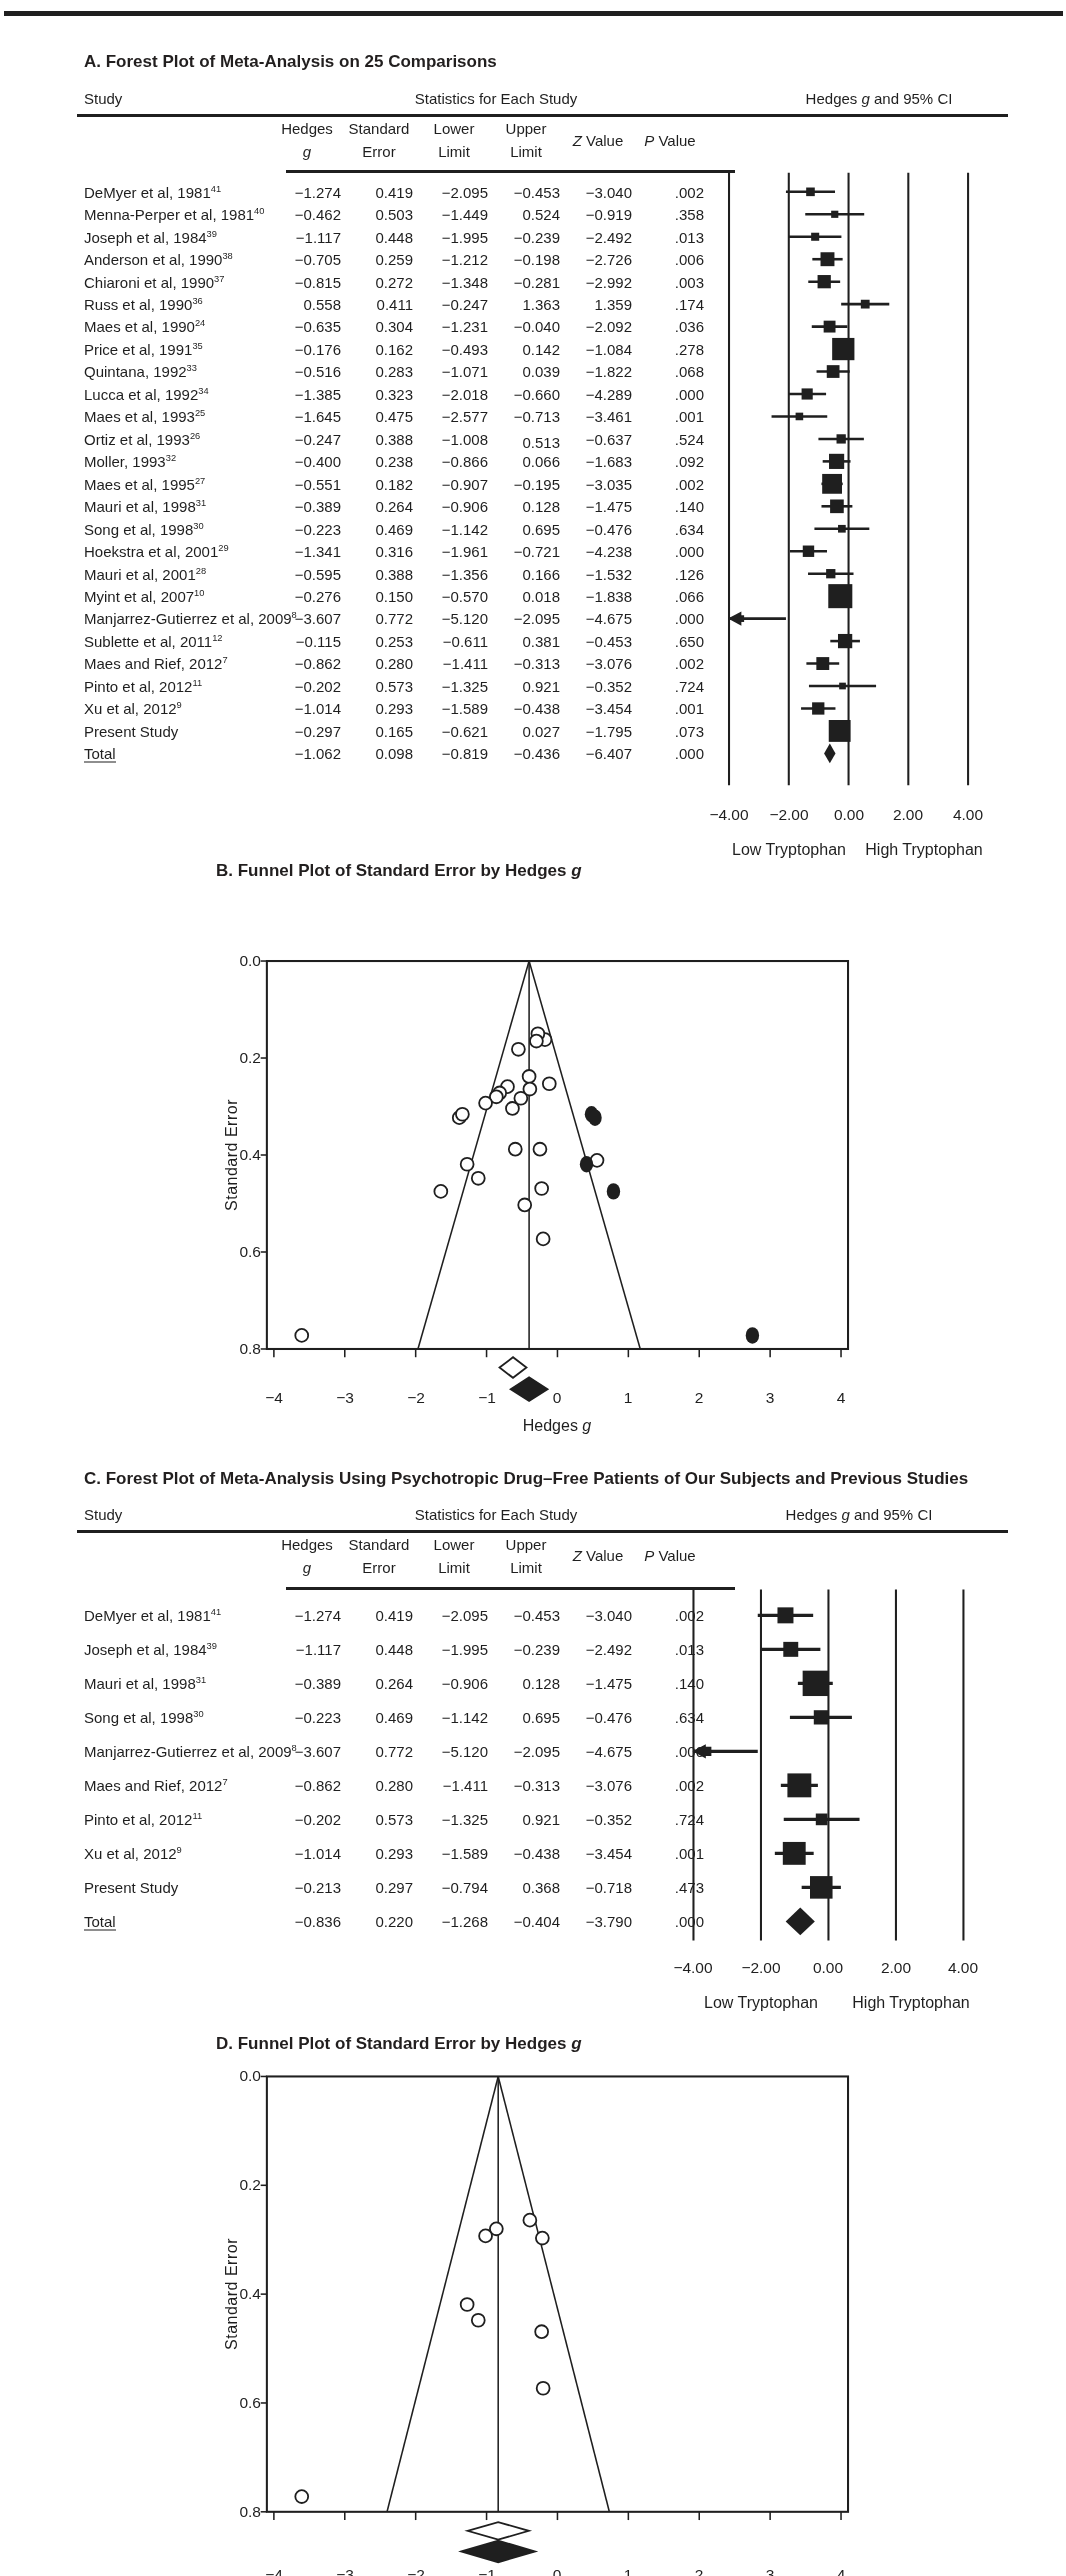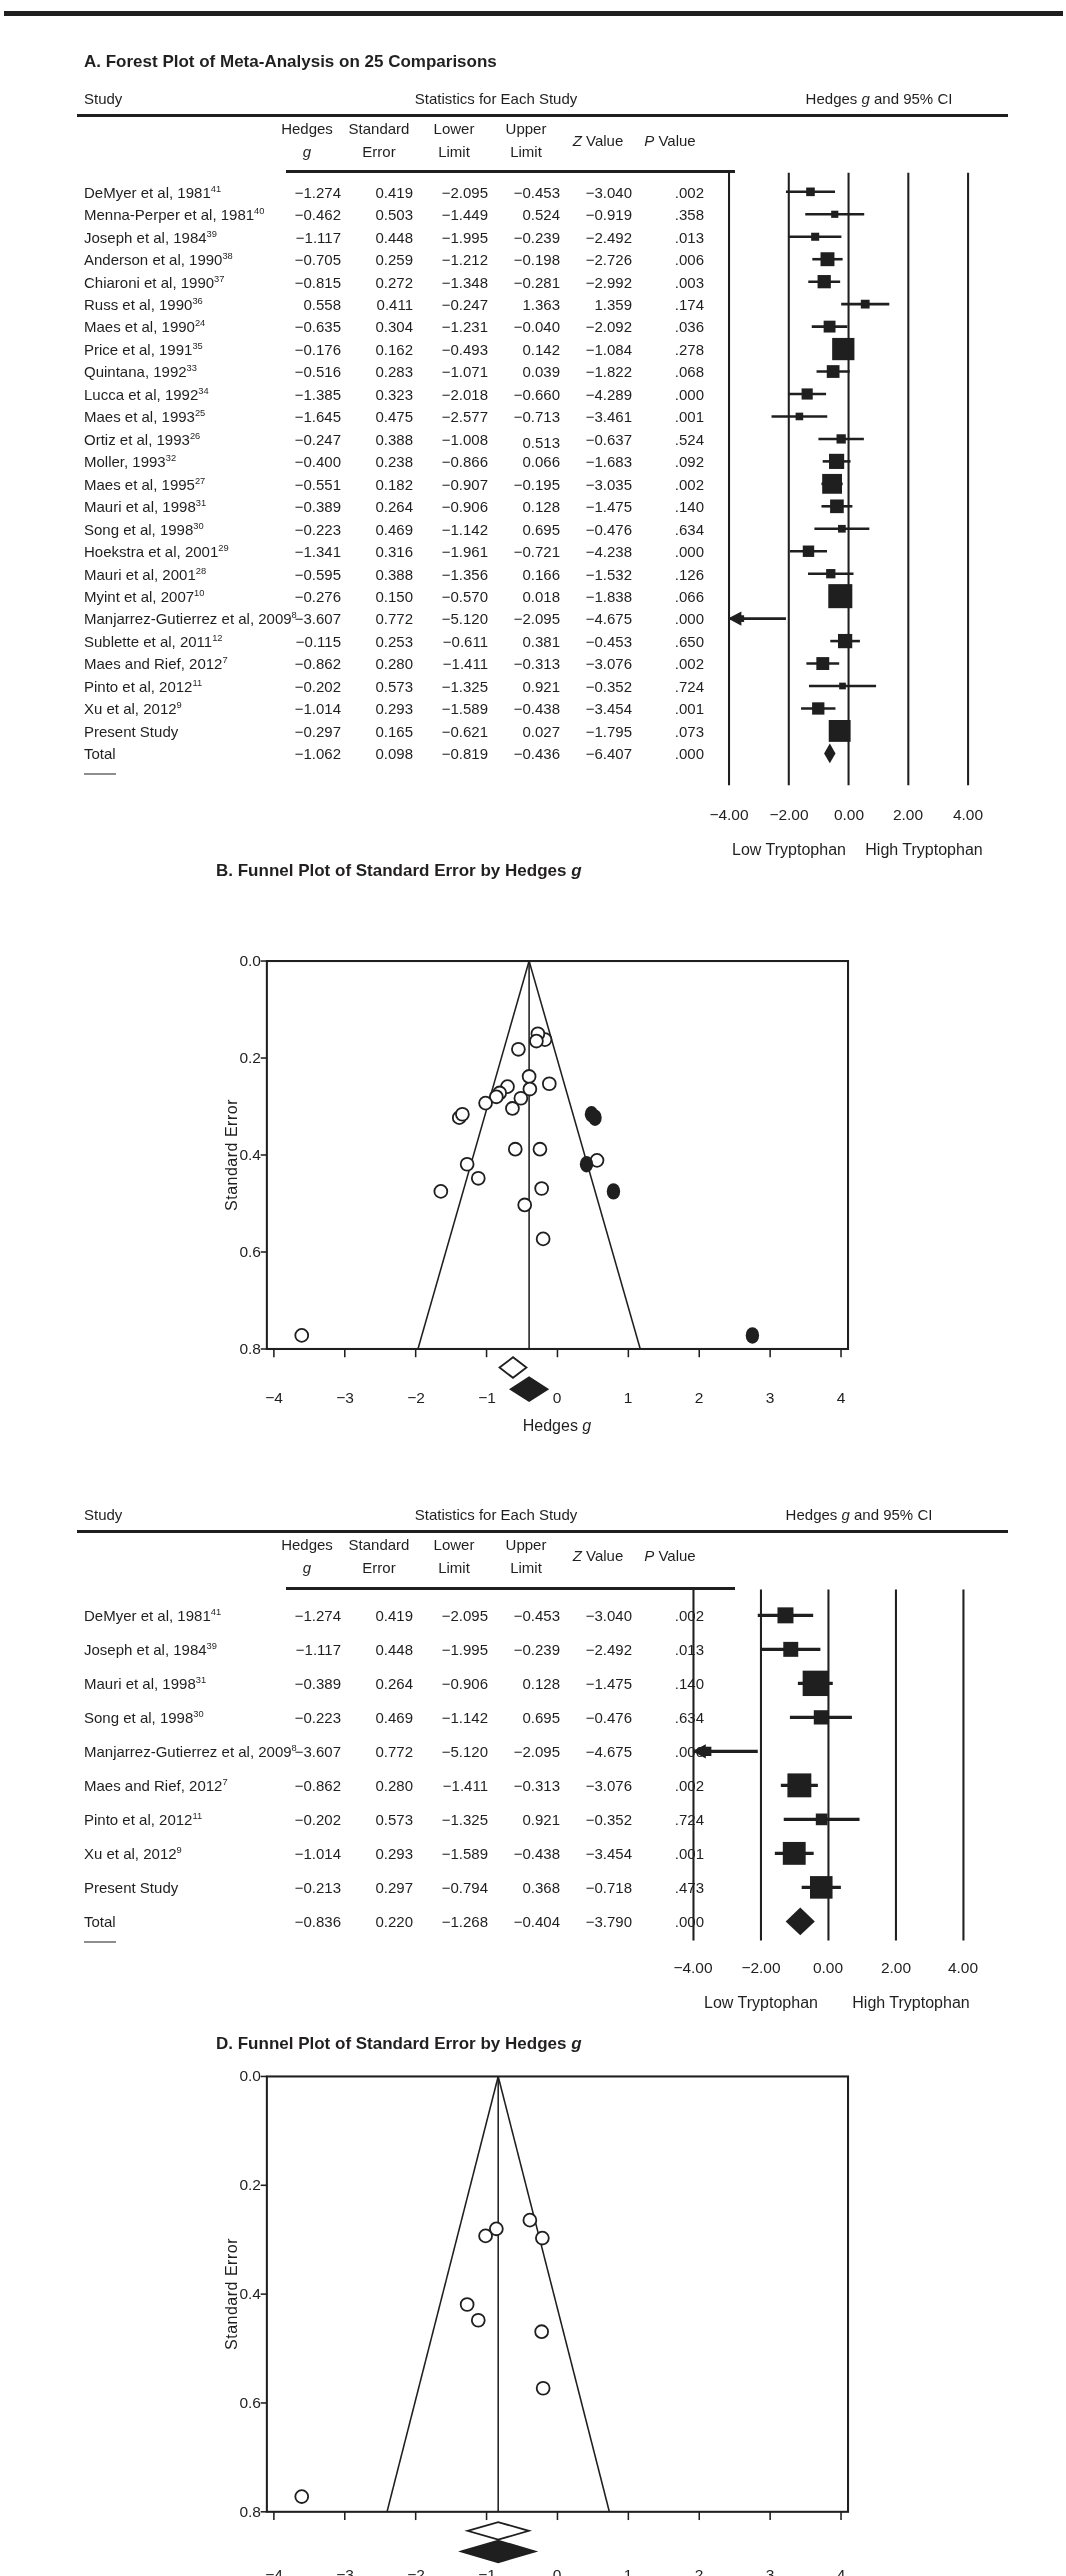--- a/index.html
+++ b/index.html
@@ -9,37 +9,38 @@
   .rule{position:absolute;background:#1f1f1f;}
   .fig-title{position:absolute;left:4.1px;top:20.6px;font-size:23px;font-weight:bold;color:#221f1f;letter-spacing:-0.3px;}
   .fig-title sup{font-size:0.6em;}
   .sec-title{position:absolute;font-size:17px;font-weight:600;color:#221f1f;white-space:nowrap;}
   .hdr{position:absolute;font-size:15px;white-space:nowrap;}
   .ctr{transform:translate(-50%,-50%);}
   .vctr{transform:translateY(-50%);}
   .num-cell{position:absolute;width:68px;text-align:right;font-size:15px;transform:translateY(-50%);white-space:nowrap;}
   .study-cell{position:absolute;font-size:15px;transform:translateY(-50%);white-space:nowrap;}
   .study-cell sup, .hdr sup{font-size:0.62em;}
-  .underline{border-bottom:1.5px solid #1f1f1f;padding-bottom:12px;}
+  .underline{border-bottom:1.5px solid #1f1f1f;padding-bottom:0;}
   .tick-label{position:absolute;font-size:15.5px;transform:translate(-50%,-50%);white-space:nowrap;}
   .axis-word{position:absolute;font-size:16px;transform:translate(-50%,-50%);white-space:nowrap;}
   .ylab{position:absolute;font-size:16px;transform:translate(-50%,-50%) rotate(-90deg);white-space:nowrap;letter-spacing:0.5px;}
   .ytick{position:absolute;width:46px;text-align:right;font-size:15.5px;transform:translateY(-50%);}
   svg{position:absolute;left:0;top:0;}
   i{font-style:italic;}
 </style>
 </head>
 <body>
 
 <div class="page">
   <div class="rule" style="left:4.1px;top:11.3px;width:1059px;height:4.6px;"></div>
 
 
   <div class="sec-title" style="left:84px;top:52px;">A. Forest Plot of Meta-Analysis on 25 Comparisons</div>
   <div class="sec-title fmt-sci" style="left:216px;top:861px;">B. Funnel Plot of Standard Error by Hedges <i>g</i></div>
+  <div class="sec-title" style="left:84px;top:1469px;">C. Forest Plot of Meta-Analysis Using Psychotropic Drug–Free Patients of Our Subjects and Previous Studies</div>
   <div class="sec-title fmt-sci" style="left:216px;top:2034px;">D. Funnel Plot of Standard Error by Hedges <i>g</i></div>
 
   <svg id="plot-svg" width="1067" height="2733" viewBox="0 0 2071 5304">
       <line x1="1415" y1="335" x2="1415" y2="1524" stroke="#1f1f1f" stroke-width="4"></line>
       <line x1="1531" y1="335" x2="1531" y2="1524" stroke="#1f1f1f" stroke-width="4"></line>
       <line x1="1647" y1="335" x2="1647" y2="1524" stroke="#1f1f1f" stroke-width="4"></line>
       <line x1="1763" y1="335" x2="1763" y2="1524" stroke="#1f1f1f" stroke-width="4"></line>
       <line x1="1879" y1="335" x2="1879" y2="1524" stroke="#1f1f1f" stroke-width="4"></line>
       <line x1="1525.49" y1="372" x2="1620.726" y2="372" stroke="#1f1f1f" stroke-width="5"></line>
       <rect x="1564.7547780429593" y="363.64677804295945" width="16.706443914081145" height="16.706443914081145" fill="#1f1f1f"></rect>

